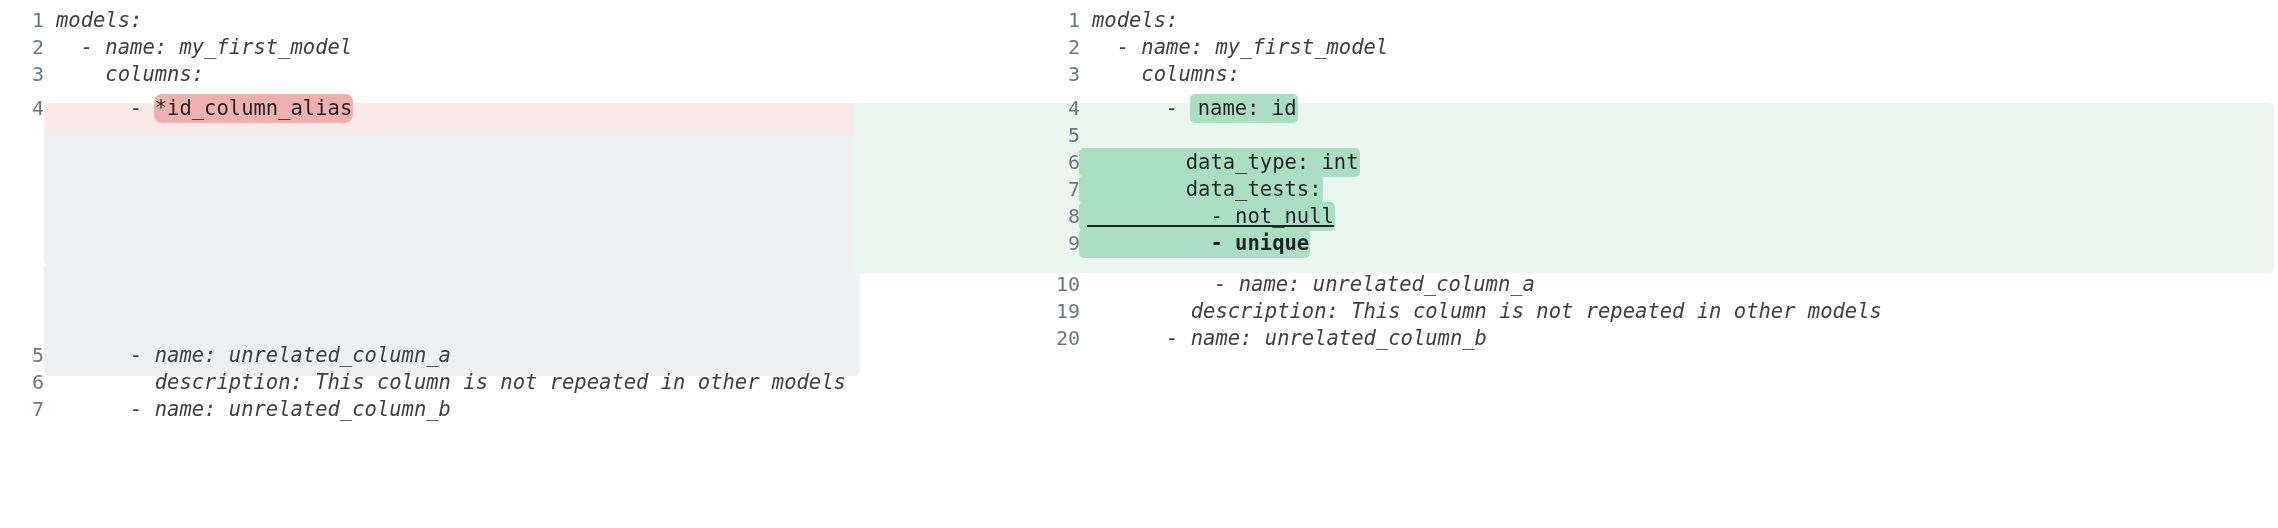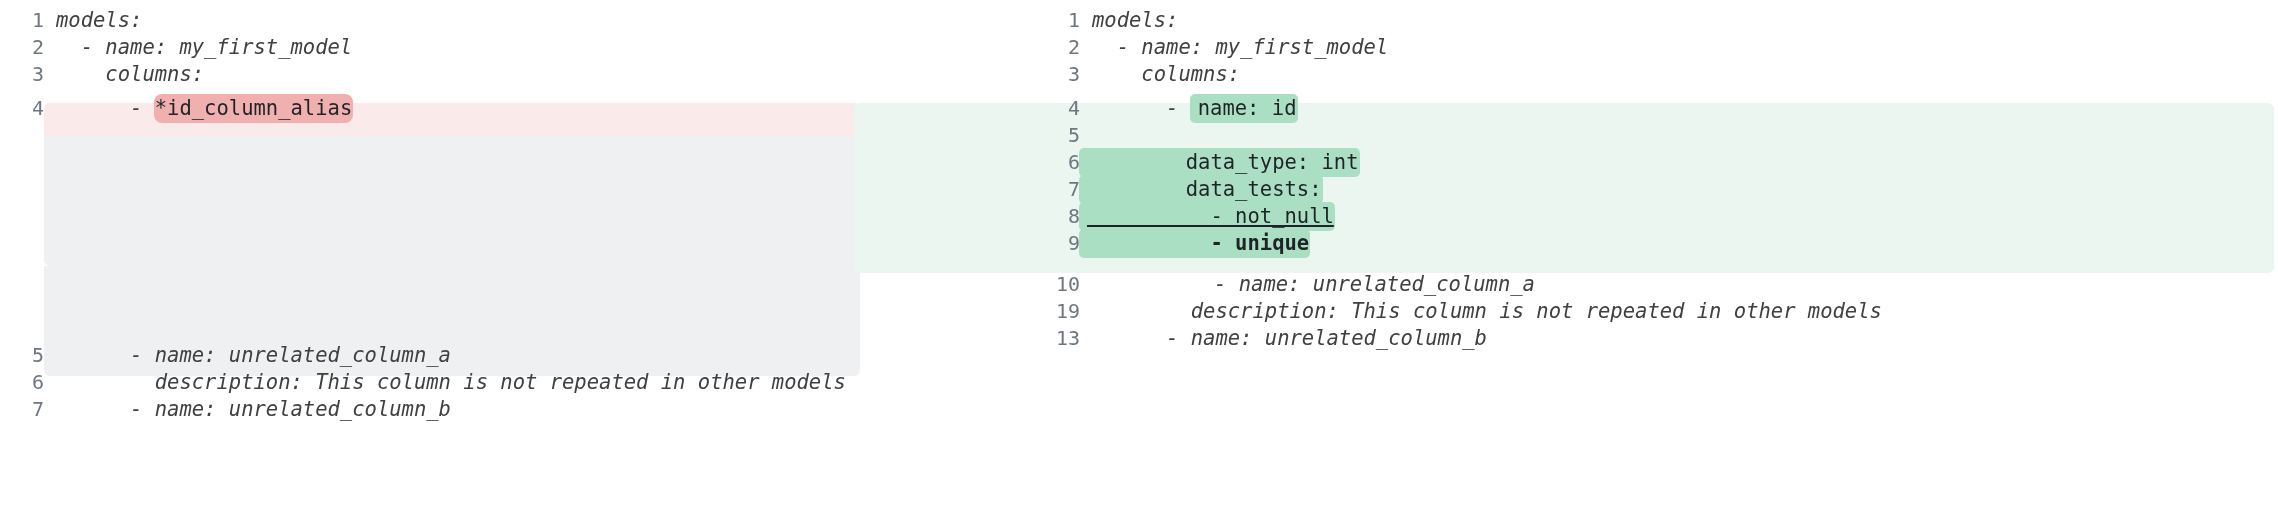--- a/index.html
+++ b/index.html
@@ -168,19 +168,19 @@
       </div>
       <div class="line" style="margin-top:14px;gap:48px;">
         <span class="gutter">10</span>
         <span class="content"><span class="seg-plain">      - name: unrelated_column_a</span></span>
       </div>
       <div class="line">
         <span class="gutter">19</span>
         <span class="content"><span class="seg-plain">        description: This column is not repeated in other models</span></span>
       </div>
       <div class="line">
-        <span class="gutter">13</span>
+        <span class="gutter">20</span>
         <span class="content"><span class="seg-plain">      - name: unrelated_column_b</span></span>
       </div>
     </div>
   </div>
 
 </div>
 
 </body></html>

